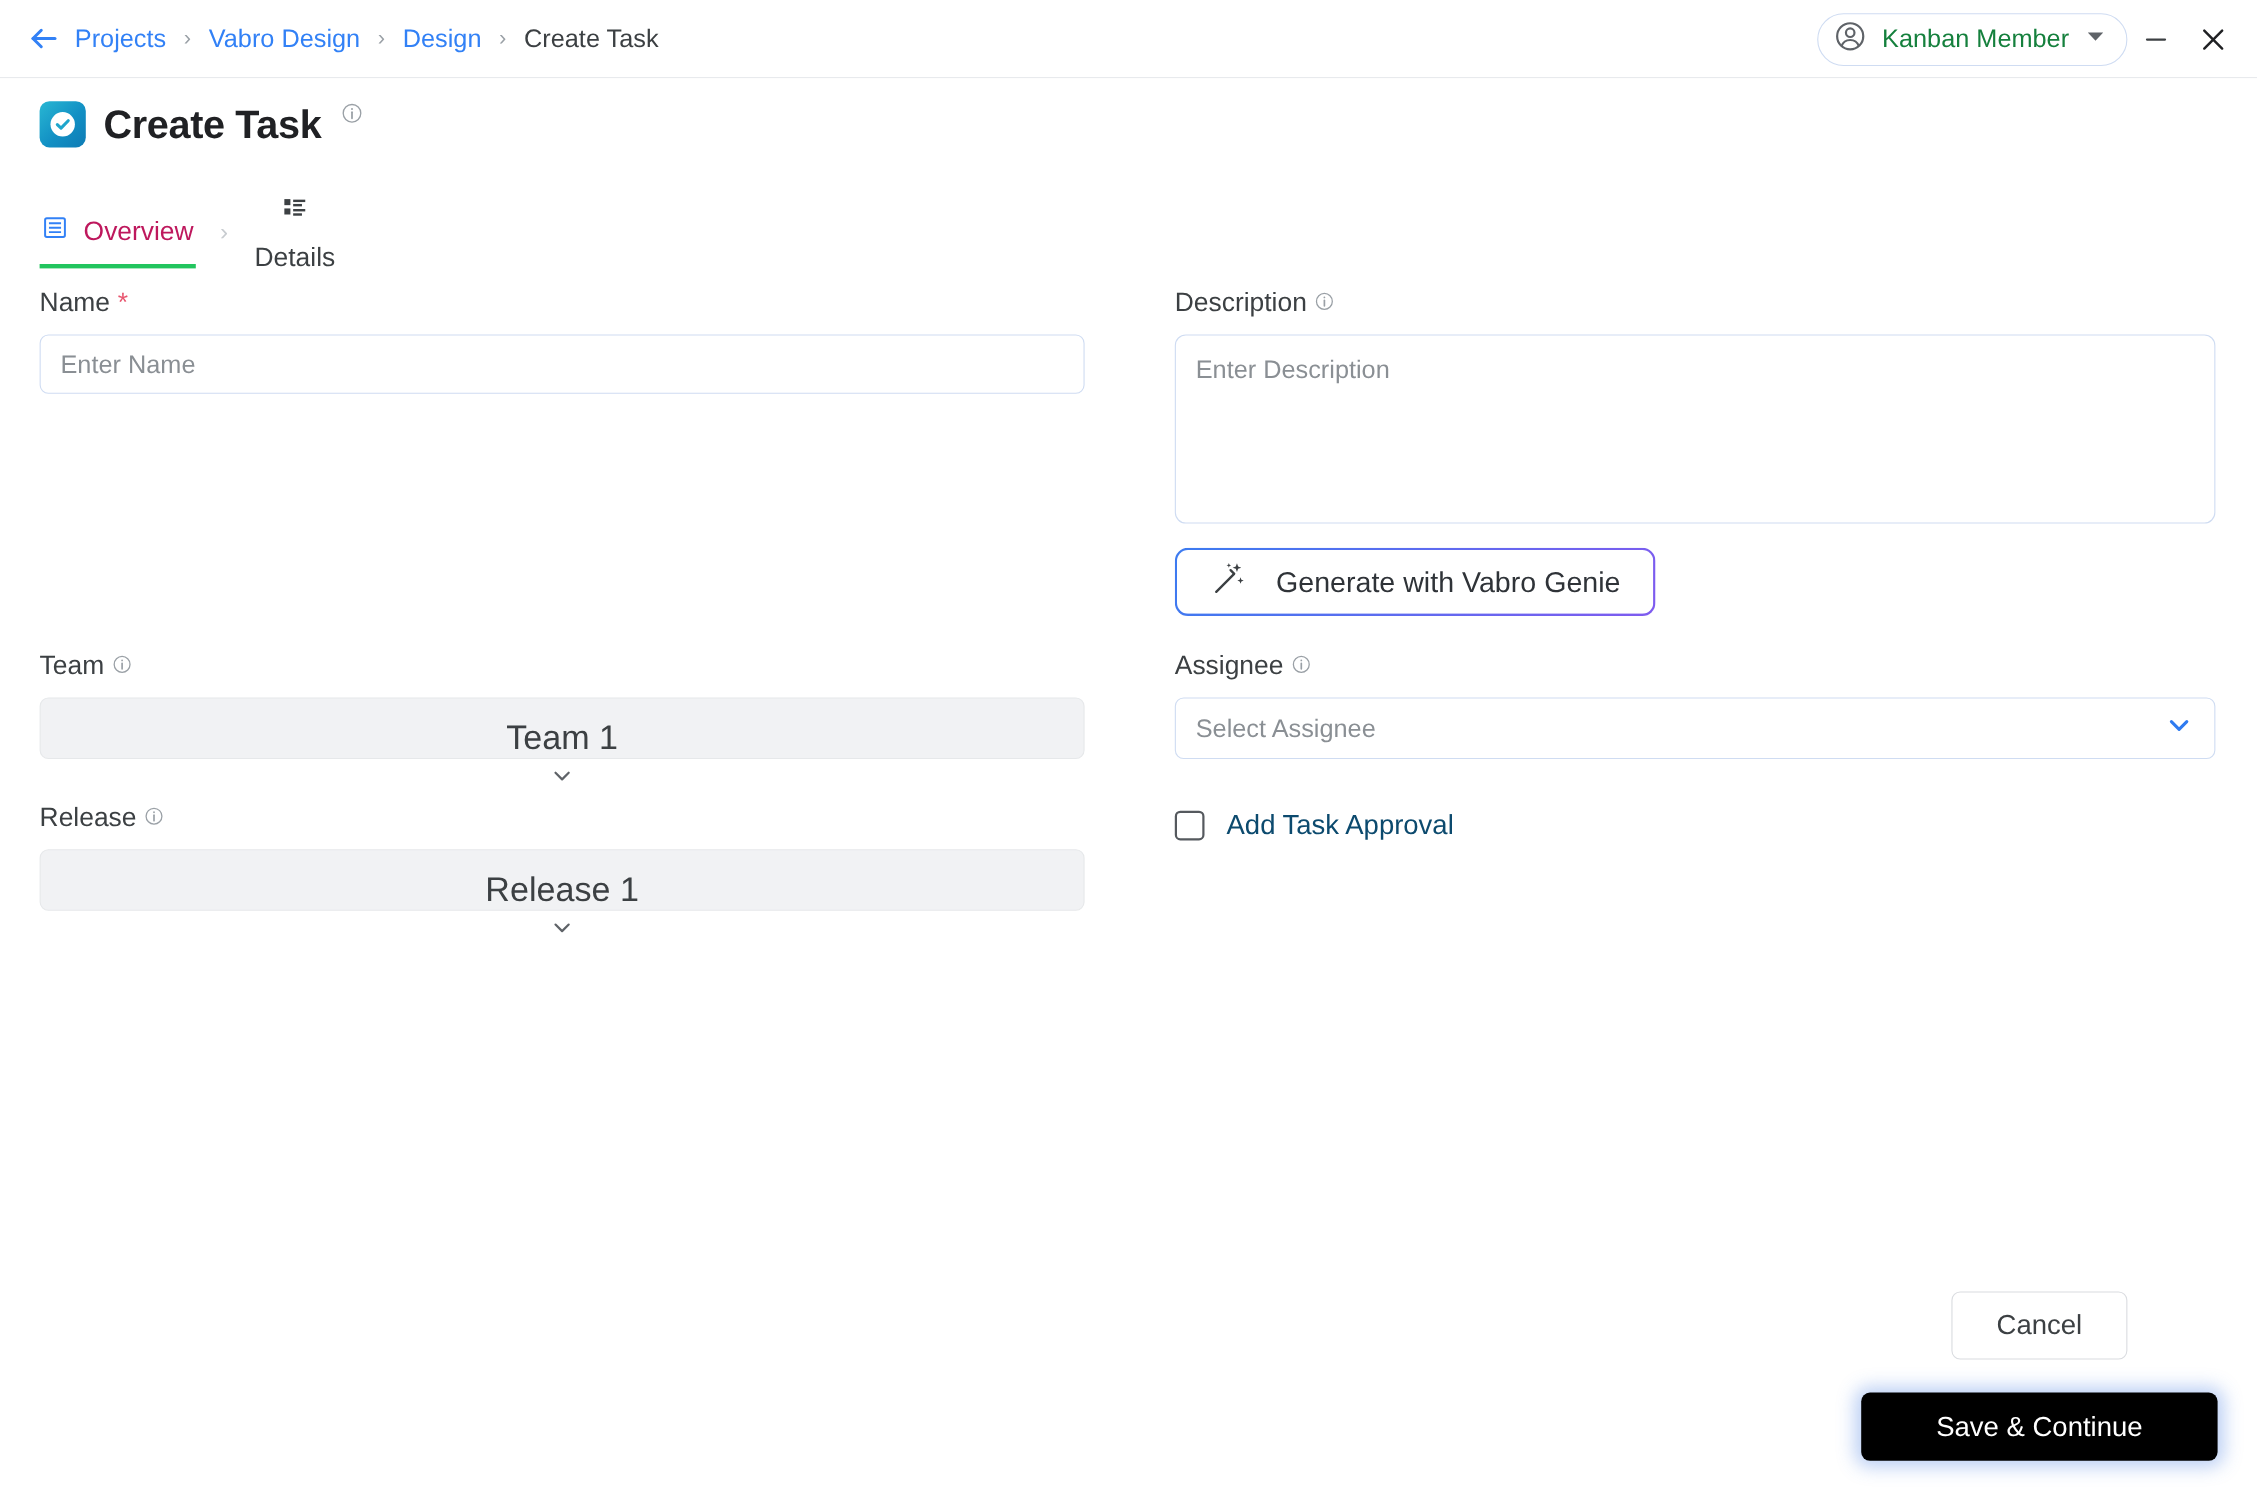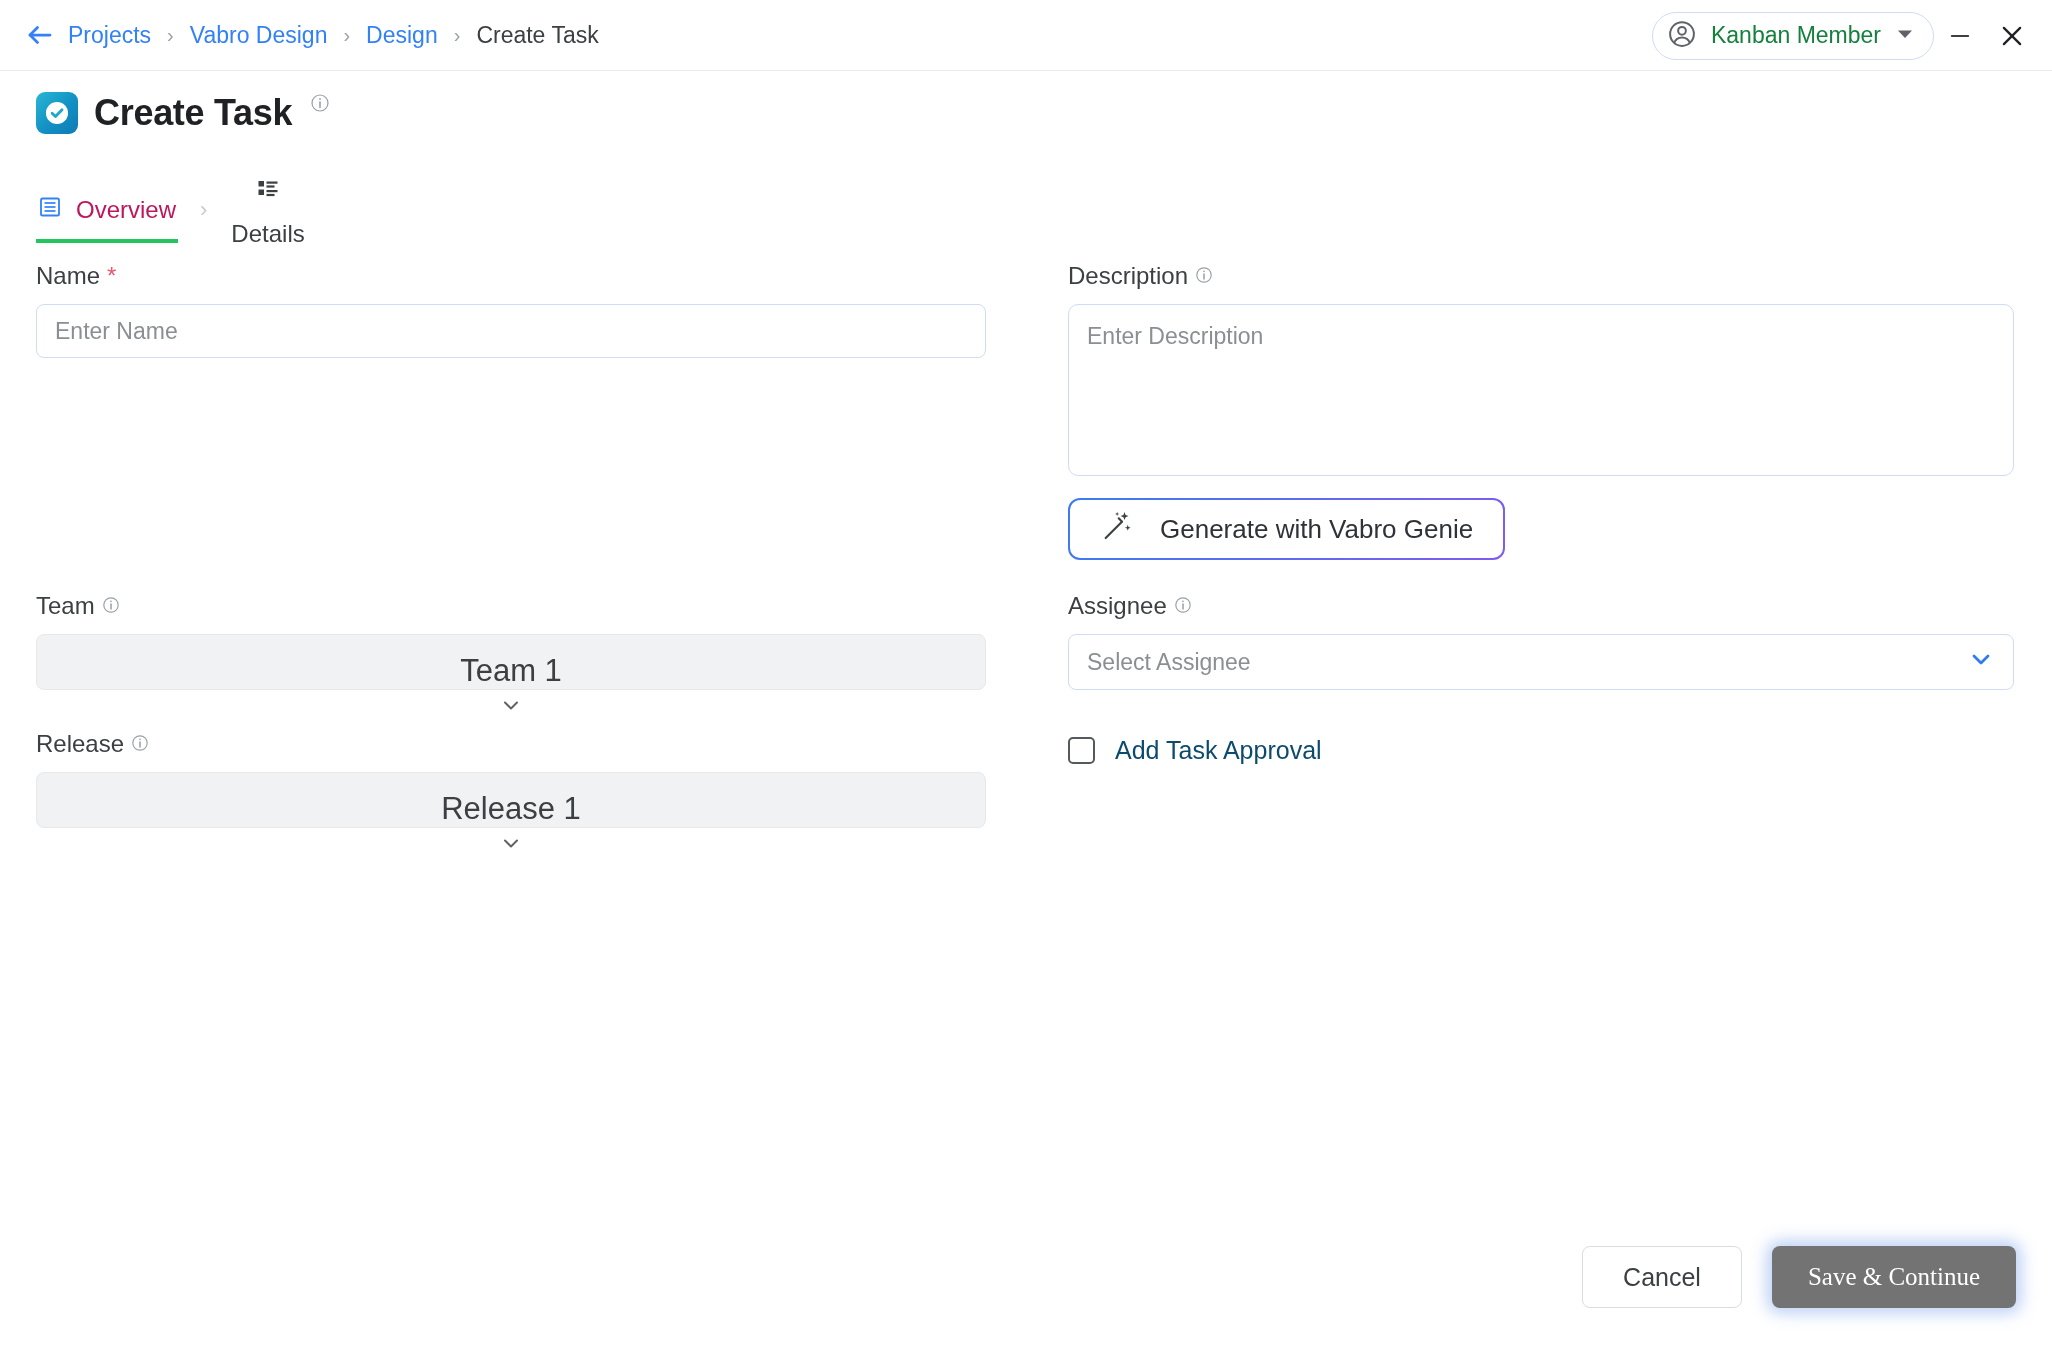--- a/index.html
+++ b/index.html
@@ -259,44 +259,45 @@
     border-radius: 5px;
     background: #ffffff;
     flex: none;
   }
   .check-label { font-size: 25px; color: #0c4a6e; white-space: nowrap; }
 
   
   .footer {
     position: absolute;
     right: 36px;
-    bottom: 52px;
+    bottom: 32px;
     display: flex;
     align-items: center;
     gap: 30px;
+    flex-direction: column;
   }
   .btn-cancel {
     width: 160px;
     height: 62px;
     border: 1px solid #dadce0;
     border-radius: 8px;
     background: #ffffff;
     font-size: 25px;
     font-family: "Liberation Sans", sans-serif;
     color: #3c4043;
     cursor: pointer;
   }
   .btn-primary {
-    width: 244px;
+    width: 324px;
     height: 62px;
     border: none;
     border-radius: 8px;
-    background: #737373;
+    background: #000000;
     font-size: 25px;
-    font-family: Liberation Serif, serif;
+    font-family: Liberation Sans, sans-serif;
     color: #ffffff;
     cursor: pointer;
     box-shadow: 0 0 16px 5px rgba(59,118,224,0.35);
   }
 
   .info-ico { display: block; }
 </style>
 </head>
 <body>
 

